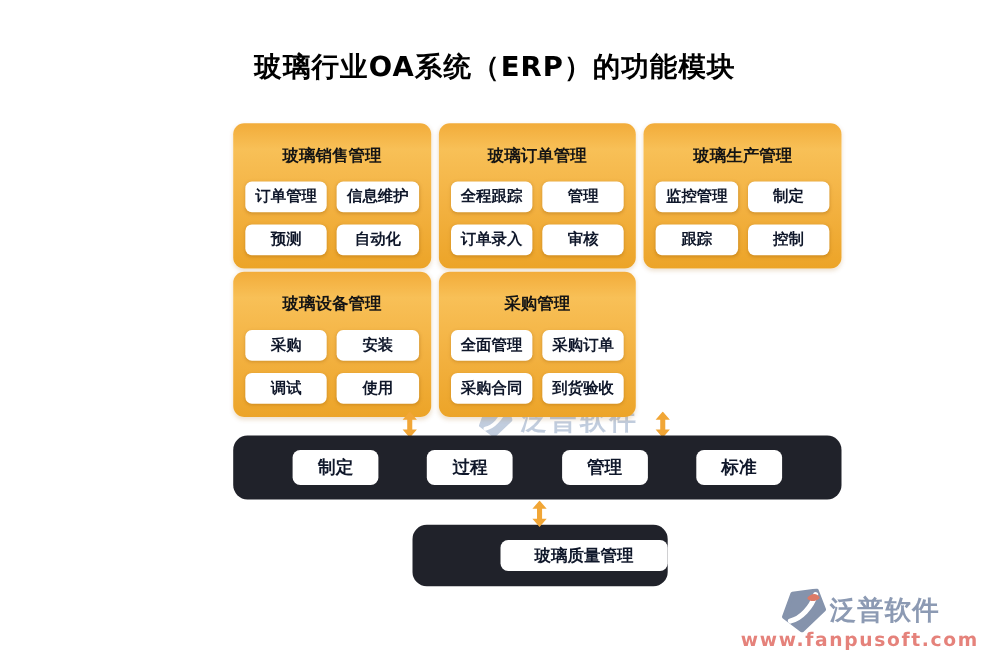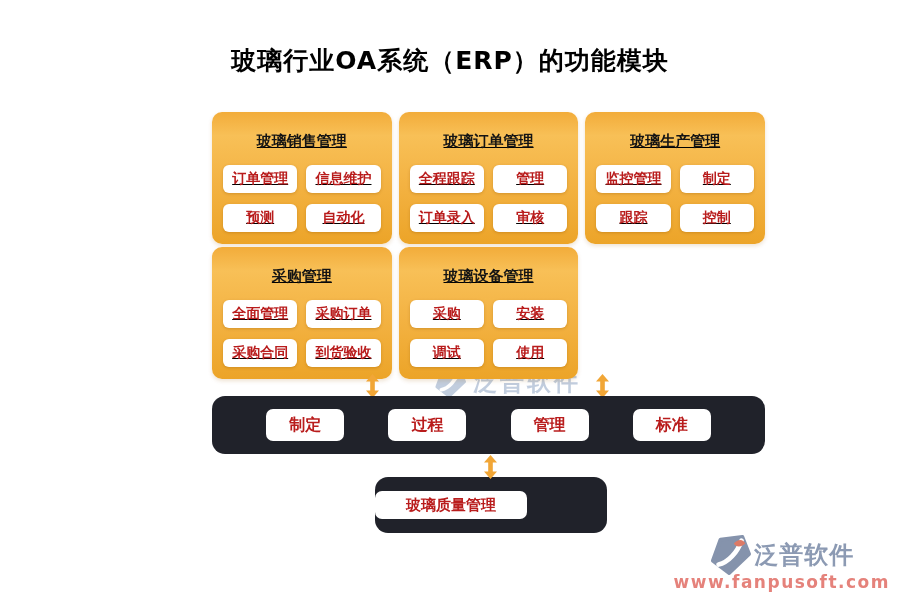--- a/index.html
+++ b/index.html
@@ -8,56 +8,56 @@
 
   .title{
     position:absolute; top:44px; left:0; right:0;
     text-align:center; font-size:25px; font-weight:900; color:#000;
     letter-spacing:1px;
   }
 
   .grid{
     position:absolute; left:212px; top:112px; width:553px; height:262px;
     display:grid; grid-template-columns:repeat(3,1fr); grid-template-rows:1fr 1fr;
-    column-gap:7px; row-gap:3px; z-index:1;text-decoration:underline;
+    column-gap:7px; row-gap:3px; z-index:1;
   }
   .panel{
     border-radius:10px;
     background:linear-gradient(180deg,#F2AC3A 0%,#F8C057 18%,#F3B242 55%,#ECA428 100%);
     box-shadow:0 2px 4px rgba(160,95,0,.18);
     display:flex; flex-direction:column; padding:8px 11px 12px;
   }
   .panel-h{
     text-align:center; font-weight:800; font-size:15px; color:#141414;
     padding:12px 0 4px;
   }
   .chips{
     display:grid; grid-template-columns:1fr 1fr; gap:11px 9px;
     margin-top:10px;
   }
   .chip{
     background:#ffffff; border-radius:6px; height:28px;
     display:flex; align-items:center; justify-content:center;
-    font-weight:800; font-size:14px; color:#b91c1c;
+    font-weight:800; font-size:14px; color:#0f172a;
     box-shadow:0 1px 3px rgba(140,80,0,.30);
     white-space:nowrap;
   }
 
   .bar{
     position:absolute; left:212px; top:396px; width:553px; height:58px;
     background:#20222A; border-radius:13px;
     display:flex; align-items:center; justify-content:space-evenly;
     padding:0 10px; z-index:2;
   }
   .bar .chip{ width:78px; height:32px; border-radius:7px; font-size:16px; box-shadow:none; }
 
   .qbox{
     position:absolute; left:375px; top:477px; width:232px; height:56px;
     background:#20222A; border-radius:13px;
-    display:flex; align-items:center; justify-content:flex-start; z-index:2;
+    display:flex; align-items:center; justify-content:flex-end; z-index:2;
   }
   .qbox .chip{ width:152px; height:28px; border-radius:7px; font-size:15px; box-shadow:none; }
 
   .arrow{ position:absolute; width:15px; z-index:1; }
   .arrow svg{ display:block; width:15px; height:24px; }
   .arrow-a{ left:365px; top:374px; }
   .arrow-b{ left:595px; top:374px; }
   .arrow-c{ left:483px; top:455px; z-index:3; }
 
   .watermark{
@@ -118,36 +118,36 @@
       <div class="panel-h">玻璃生产管理</div>
       <div class="chips">
         <div class="chip">监控管理</div>
         <div class="chip">制定</div>
         <div class="chip">跟踪</div>
         <div class="chip">控制</div>
       </div>
     </div>
 
     <div class="panel">
+      <div class="panel-h">玻璃设备管理</div>
+      <div class="chips">
+        <div class="chip">采购</div>
+        <div class="chip">安装</div>
+        <div class="chip">调试</div>
+        <div class="chip">使用</div>
+      </div>
+    </div>
+
+    <div class="panel">
       <div class="panel-h">采购管理</div>
       <div class="chips">
         <div class="chip">全面管理</div>
         <div class="chip">采购订单</div>
         <div class="chip">采购合同</div>
         <div class="chip">到货验收</div>
-      </div>
-    </div>
-
-    <div class="panel">
-      <div class="panel-h">玻璃设备管理</div>
-      <div class="chips">
-        <div class="chip">采购</div>
-        <div class="chip">安装</div>
-        <div class="chip">调试</div>
-        <div class="chip">使用</div>
       </div>
     </div>
 
 
   </div>
 
   <div class="arrow arrow-a">
     <svg viewBox="0 0 14 24">
         <path d="M7 0 L13.5 7.5 L9.3 7.5 L9.3 16.5 L13.5 16.5 L7 24 L0.5 16.5 L4.7 16.5 L4.7 7.5 L0.5 7.5 Z" fill="#F1A636"></path>
       </svg>

